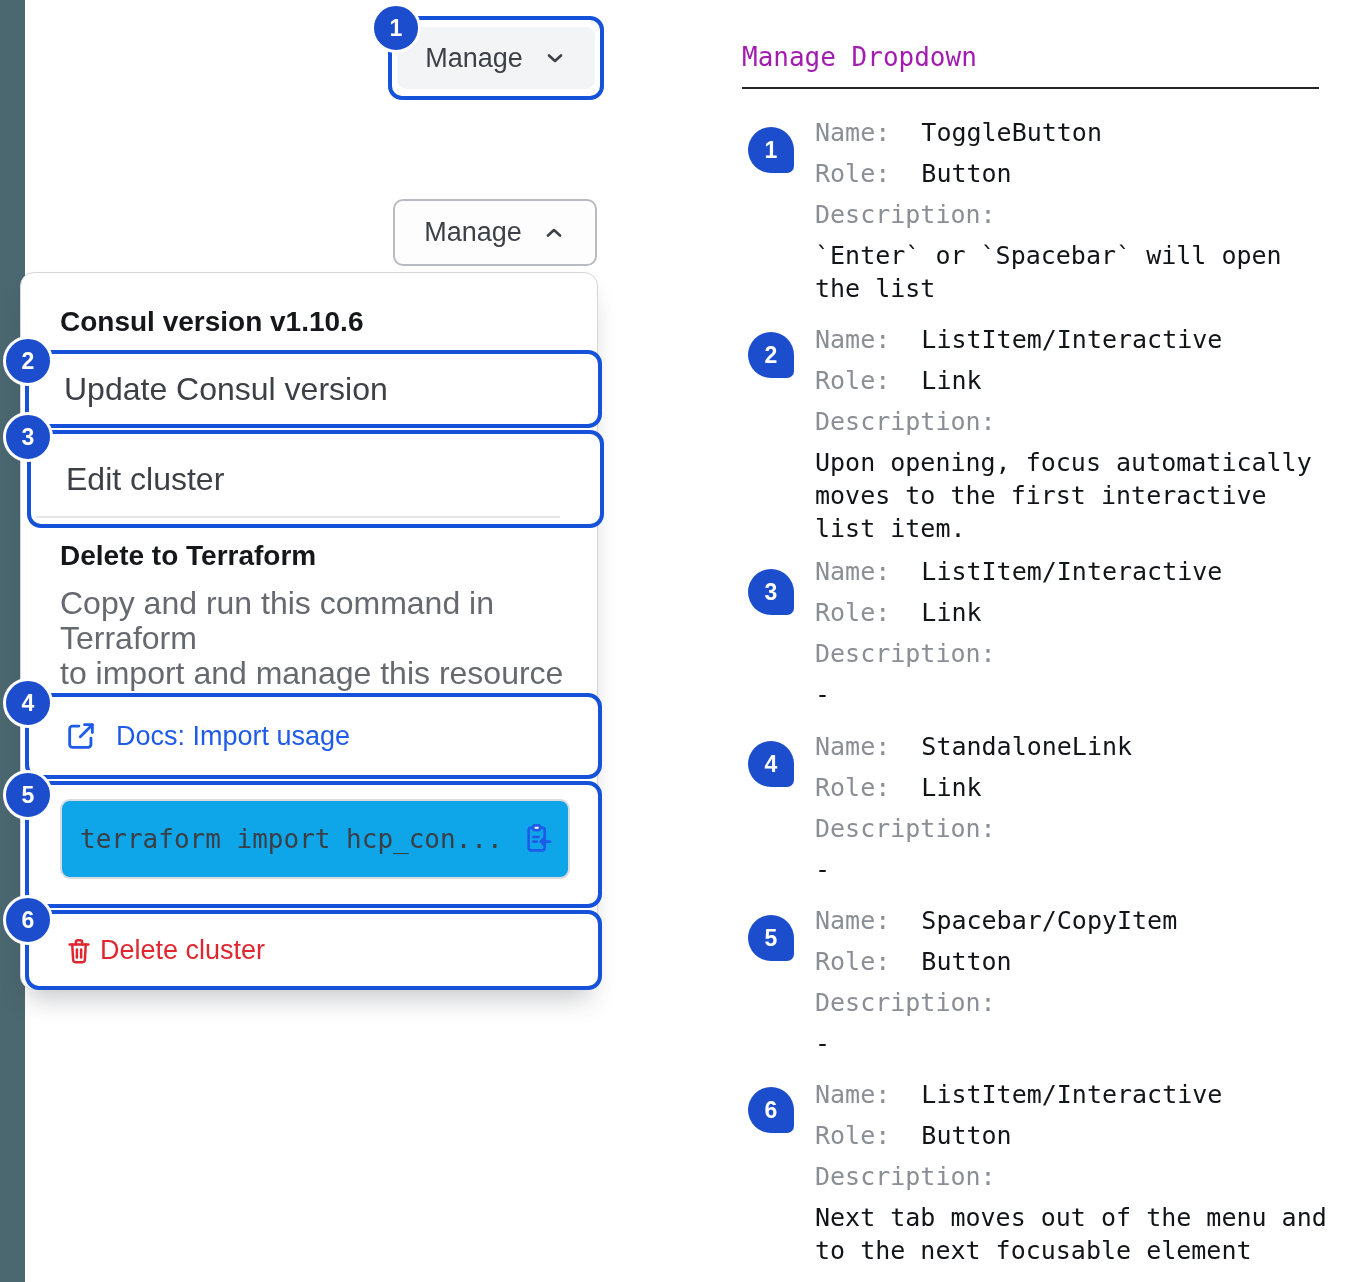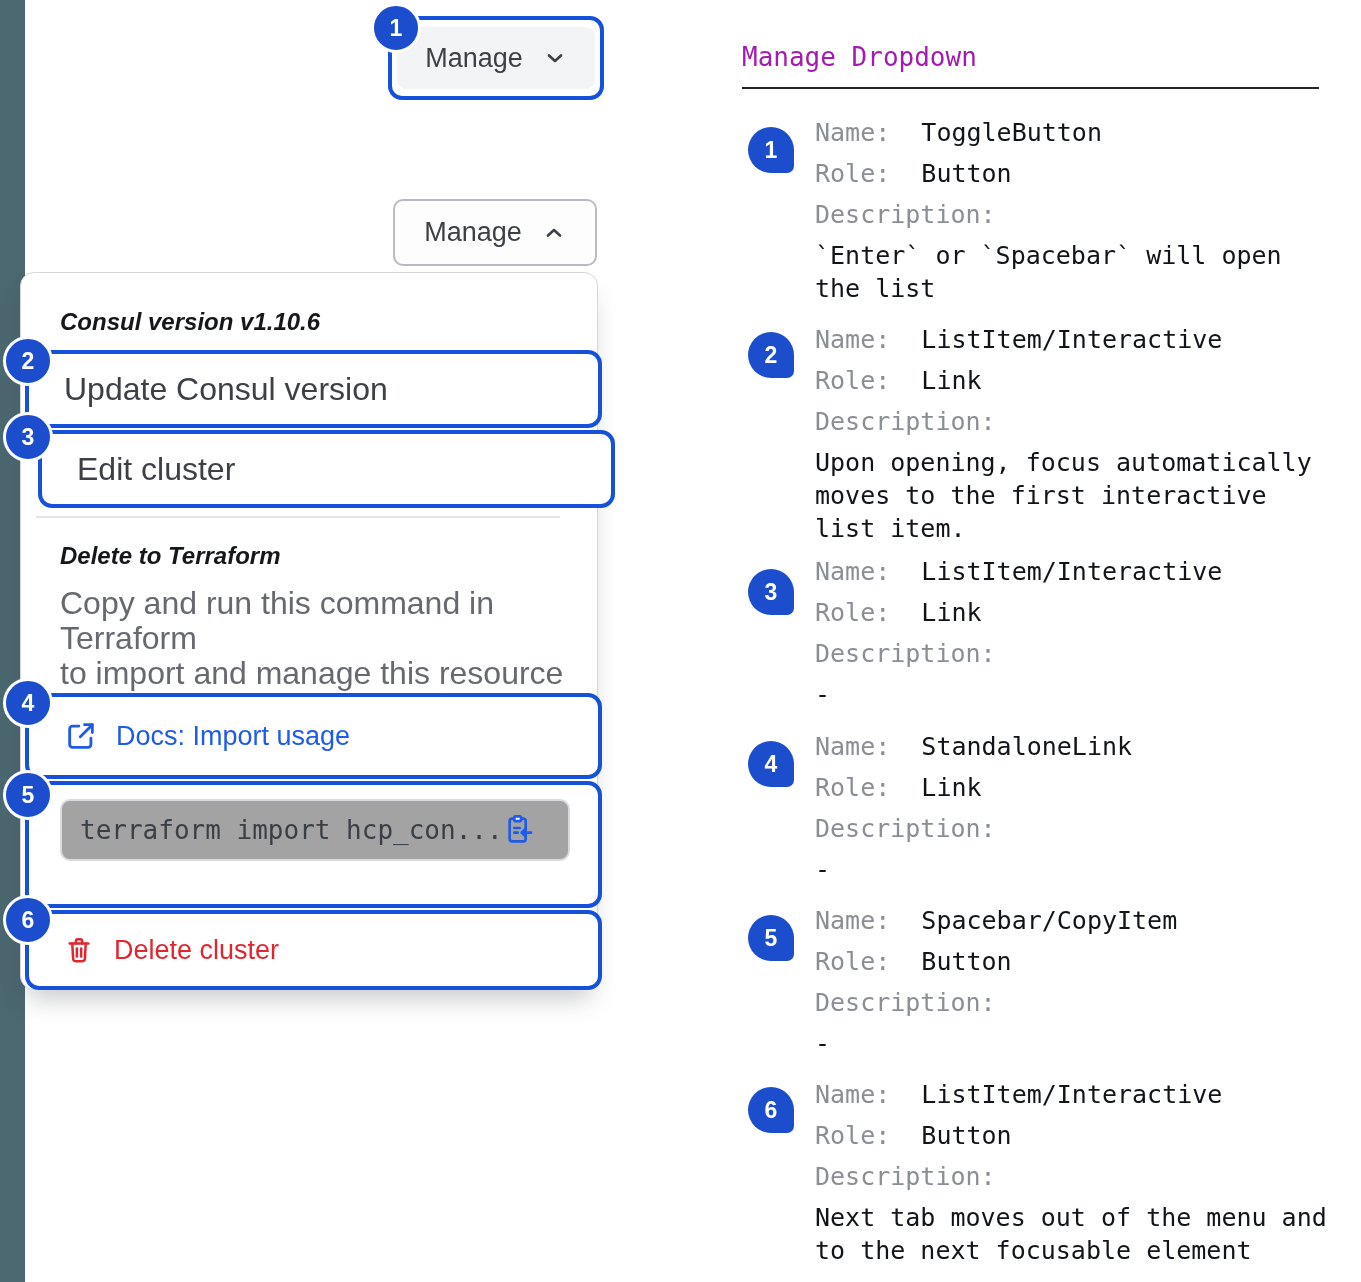--- a/index.html
+++ b/index.html
@@ -26,31 +26,31 @@
               font-size:27px;color:var(--text_menu);border-radius:9px;}
   .btn-collapsed{width:198px;height:62px;background:var(--button_bg);}
   .btn-expanded{left:393px;top:199px;width:204px;height:67px;background:#FDFDFE;
                 border:2px solid var(--button_border);border-radius:10px;}
   .chev{display:inline-flex;color:#3D4147;}
 
   
   .panel{left:20px;top:272px;width:578px;height:718px;background:#fff;
          border:1px solid var(--panel_border);border-radius:14px;
          box-shadow:0 16px 26px -8px rgba(50,55,65,.28);}
-  .menu-heading{font-size:24px;font-weight:bold;color:var(--text_dark);line-height:32px;font-style:italic;}
+  .menu-heading{font-size:28px;font-weight:bold;color:var(--text_dark);line-height:32px;}
   .menu-item-label{font-size:32px;color:var(--text_menu);}
   .divider{height:2px;background:var(--divider);}
   .paragraph{font-size:32px;line-height:35px;color:var(--text_gray);white-space:pre-line;}
   .link-row{display:flex;align-items:center;gap:18px;color:var(--link_blue);
             font-size:27px;font-weight:500;padding-left:35px;justify-content:flex-end;}
-  .code-box{left:60px;top:799px;width:510px;height:62px;border:2px solid var(--code_border);
-            border-radius:10px;background:#a3a3a3;display:flex;align-items:center;
-            padding:0 14px 0 18px;}
+  .code-box{left:60px;top:799px;width:510px;height:80px;border:2px solid var(--code_border);
+            border-radius:10px;background:#0ea5e9;display:flex;align-items:center;
+            justify-content:space-between;padding:0 14px 0 18px;}
   .code-text{font-family:"DejaVu Sans Mono",monospace;font-size:26px;color:#3A3F46;}
-  .danger-row{display:flex;align-items:flex-start;gap:20px;color:var(--danger_red);
+  .danger-row{display:flex;align-items:flex-end;gap:6px;color:var(--danger_red);
               font-size:27px;font-weight:500;padding-left:35px;}
 
   
   .badge{display:flex;align-items:center;justify-content:center;background:var(--badge_blue);
          color:#fff;font-weight:bold;font-size:23px;}
   .badge-circle{width:50px;height:50px;border:3px solid #fff;border-radius:50%;}
   .badge-bubble{width:46px;height:46px;border-radius:23px 23px 7px 23px;}
 
   
   .mono{font-family:"DejaVu Sans Mono",monospace;}
@@ -92,21 +92,21 @@
   </div>
 
   <div class="abs panel"></div>
 
   <div class="abs menu-heading" style="left:60px;top:306px;">Consul version v1.10.6</div>
 
   <div class="abs focus-ring" style="left:25px;top:350px;width:577px;height:78px;">
     <span class="menu-item-label" style="padding-left:35px;">Update Consul version</span>
   </div>
 
-  <div class="abs focus-ring" style="left:38px;top:430px;width:577px;height:78px;">
+  <div class="abs focus-ring" style="left:27px;top:430px;width:577px;height:98px;">
     <span class="menu-item-label" style="padding-left:35px;">Edit cluster</span>
   </div>
 
   <div class="abs divider" style="left:36px;top:516px;width:524px;"></div>
 
   <div class="abs menu-heading" style="left:60px;top:540px;">Delete to Terraform</div>
 
   <div class="abs paragraph" style="left:60px;top:586px;width:520px;">Copy and run this command in Terraform
 to import and manage this resource via
 our Terraform Provider.</div>

